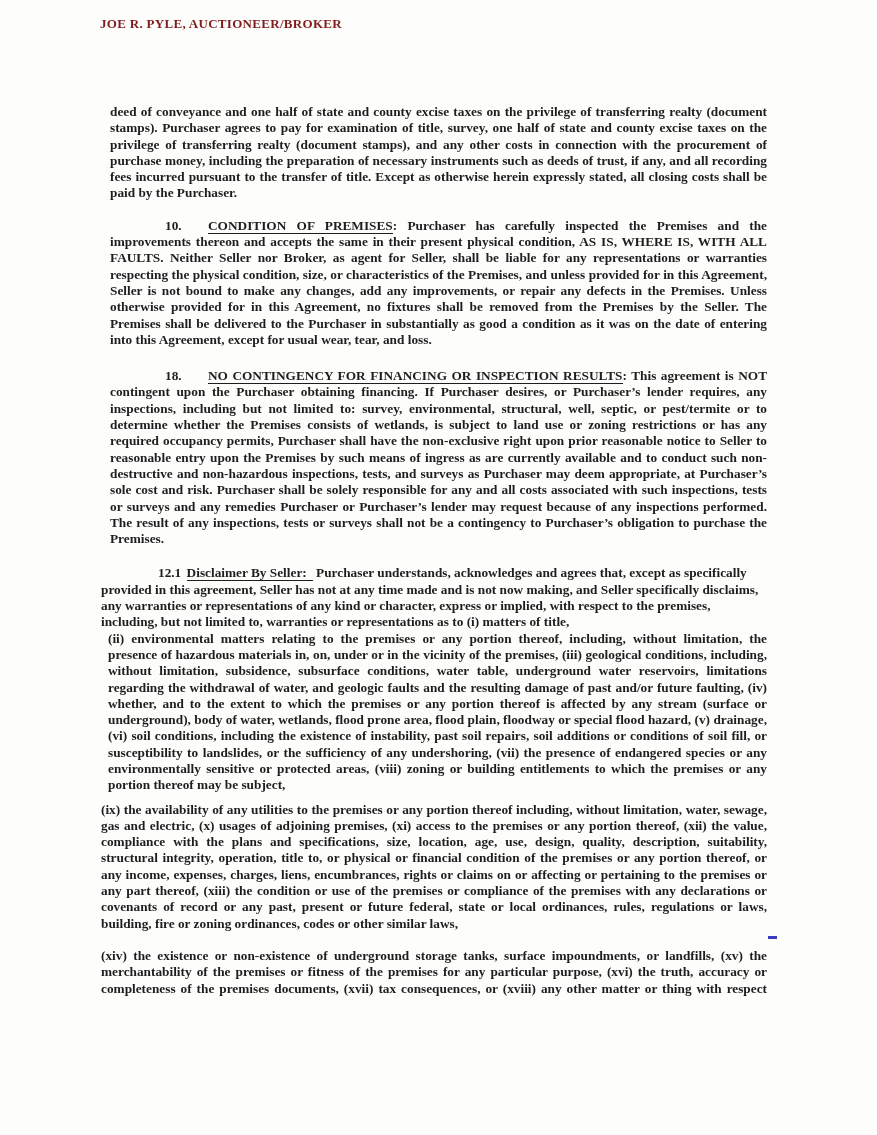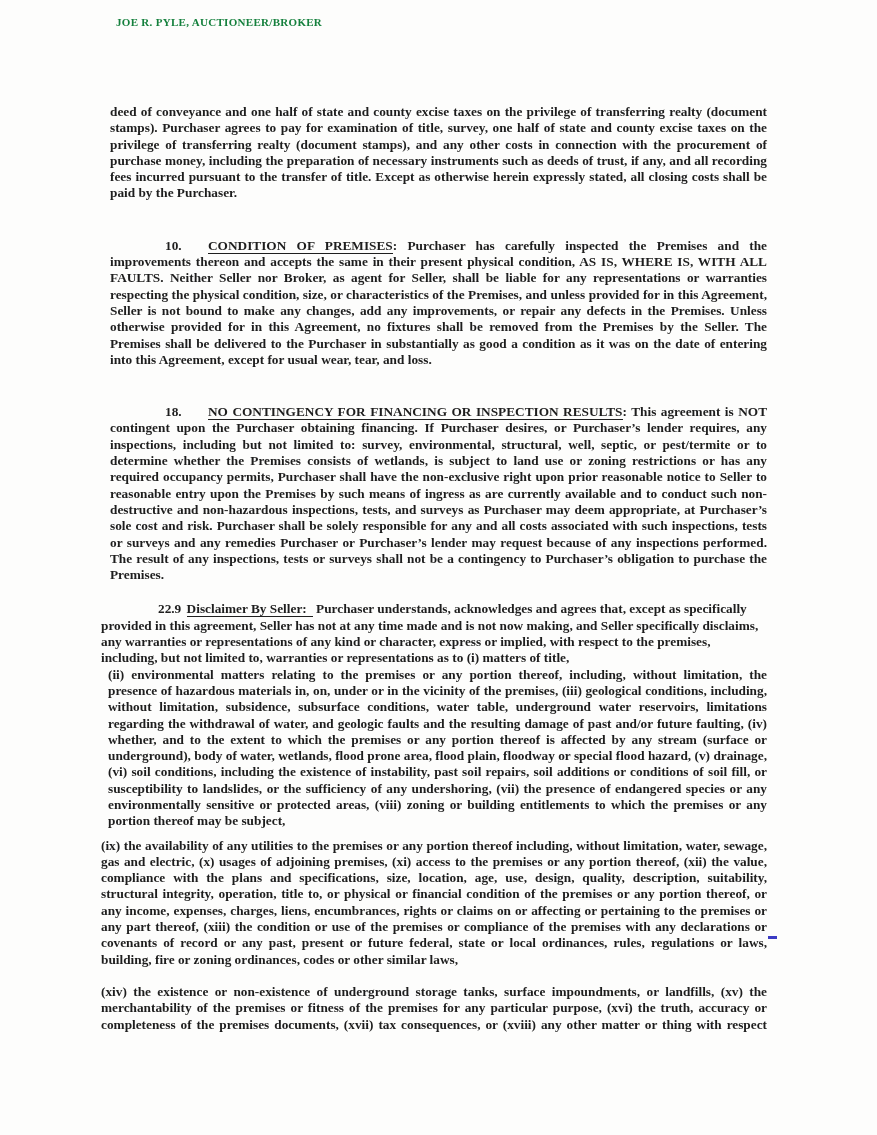--- a/index.html
+++ b/index.html
@@ -9,41 +9,41 @@
     font-family: "Liberation Serif", "DejaVu Serif", serif;
     position: relative;
     overflow: hidden;
   }
   .page {
     position: absolute; inset: 0;
     background: #fdfdfc;
     color: #1e1e1e;
   }
   .hdr {
-    position: absolute; left: 116px; top: 16px;
-    font-size: 11px; font-weight: bold; letter-spacing: 0.3px;
-    color: #15803d;
+    position: absolute; left: 100px; top: 16px;
+    font-size: 13px; font-weight: bold; letter-spacing: 0.3px;
+    color: #7f1d1d;
   }
   .doc {
     position: absolute; left: 101px; top: 104px; width: 666px; font-weight: bold;
   }
   .para {
     margin: 0;
     font-size: 13.3px; line-height: 16.3px;
     text-align: justify;
     color: #1e1e1e;
   }
   .pl9 { padding-left: 9px; }
   .pl7 { padding-left: 7px; }
   .mt16 { margin-top: 16px; }
   .mt20 { margin-top: 20px; }
   .mt40 { margin-top: 40px; }
   .mt18 { margin-top: 18px; }
   .mt8  { margin-top: 8px; }
-  .indent55 { text-indent: 55px; margin-top: 36px; }
+  .indent55 { text-indent: 55px; }
   .indent57 { text-indent: 57px; }
   .left-align { text-align: left; }
   .last-just { text-align-last: justify; margin-top: 16px; }
   .secnum { display: inline-block; width: 43px; text-indent: 0; }
   .uhead { border-bottom: 1px solid #1e1e1e; }
   .uhead2 { border-bottom: 1px solid #1e1e1e; padding-right: 6px; }
   .num12 { margin-right: 2px; }
   .mark {
     position: absolute; left: 768px; top: 936px;
     width: 9px; height: 3px; background: #3b3bc4;
@@ -76,21 +76,21 @@
 
     <p class="para pl9">deed of conveyance and one half of state and county excise taxes on the privilege of transferring realty (document stamps). Purchaser agrees to pay for examination of title, survey, one half of state and county excise taxes on the privilege of transferring realty (document stamps), and any other costs in connection with the procurement of purchase money, including the preparation of necessary instruments such as deeds of trust, if any, and all recording fees incurred pursuant to the transfer of title. Except as otherwise herein expressly stated, all closing costs shall be paid by the Purchaser.</p>
 
     <p class="para pl9 mt16 indent55"><span class="secnum">10.</span><span class="uhead">CONDITION OF PREMISES</span><span>:</span>
       <span>Purchaser has carefully inspected the Premises and the improvements thereon and accepts the same in their present physical condition, AS IS, WHERE IS, WITH ALL FAULTS. Neither Seller nor Broker, as agent for Seller, shall be liable for any representations or warranties respecting the physical condition, size, or characteristics of the Premises, and unless provided for in this Agreement, Seller is not bound to make any changes, add any improvements, or repair any defects in the Premises. Unless otherwise provided for in this Agreement, no fixtures shall be removed from the Premises by the Seller.  The Premises shall be delivered to the Purchaser in substantially as good a condition as it was on the date of entering into this Agreement, except for usual wear, tear, and loss.</span></p>
 
     <p class="para pl9 mt20 indent55"><span class="secnum">18.</span><span class="uhead">NO CONTINGENCY FOR FINANCING OR INSPECTION RESULTS</span><span>:</span>
       <span>This agreement is NOT contingent upon the Purchaser obtaining financing. If Purchaser desires, or Purchaser’s lender requires, any inspections, including but not limited to: survey, environmental, structural, well, septic, or pest/termite or to determine whether the Premises consists of wetlands, is subject to land use or zoning restrictions or has any required occupancy permits, Purchaser shall have the non-exclusive right upon prior reasonable notice to Seller to reasonable entry upon the Premises by such means of ingress as are currently available and to conduct such non-destructive and non-hazardous inspections, tests, and surveys as Purchaser may deem appropriate, at Purchaser’s sole cost and risk. Purchaser shall be solely responsible for any and all costs associated with such inspections, tests or surveys and any remedies Purchaser or Purchaser’s lender may request because of any inspections performed. The result of any inspections, tests or surveys shall not be a contingency to Purchaser’s obligation to purchase the Premises.</span></p>
 
 
-    <p class="para mt18 indent57 left-align"><span class="num12">22.9</span>
+    <p class="para mt18 indent57 left-align"><span class="num12">12.1</span>
       <span class="uhead2">Disclaimer By Seller:</span>
       <span>Purchaser understands, acknowledges and agrees that, except as specifically provided in this agreement, Seller has not at any time made and is not now making, and Seller specifically disclaims, any warranties or representations of any kind or character, express or implied, with respect to the premises, including, but not limited to, warranties or representations as to (i) matters of title,</span></p>
 
     <p class="para pl7">(ii) environmental matters relating to the premises or any portion thereof, including, without limitation, the presence of hazardous materials in, on, under or in the vicinity of the premises, (iii) geological conditions, including, without limitation, subsidence, subsurface conditions, water table, underground water reservoirs, limitations regarding the withdrawal of water, and geologic faults and the resulting damage of past and/or future faulting, (iv) whether, and to the extent to which the premises or any portion thereof is affected by any stream (surface or underground), body of water, wetlands, flood prone area, flood plain, floodway or special flood hazard, (v) drainage, (vi) soil conditions, including the existence of instability, past soil repairs, soil additions or conditions of soil fill, or susceptibility to landslides, or the sufficiency of any undershoring, (vii) the presence of endangered species or any environmentally sensitive or protected areas, (viii) zoning or building entitlements to which the premises or any portion thereof may be subject,</p>
 
     <p class="para mt8">(ix) the availability of any utilities to the premises or any portion thereof including, without limitation, water, sewage, gas and electric, (x) usages of adjoining premises,  (xi) access to the premises or any portion thereof, (xii) the value, compliance with the plans and specifications, size, location, age, use, design, quality, description, suitability, structural integrity, operation, title to, or physical or financial condition of the premises or any portion thereof, or any income, expenses, charges, liens, encumbrances, rights or claims on or affecting or pertaining to the premises or any part thereof, (xiii) the condition or use of the premises or compliance of the premises with any declarations or covenants of record or any past, present or future federal, state or local ordinances, rules, regulations or laws, building, fire or zoning ordinances, codes or other similar laws,</p>
 
     <p class="para last-just">(xiv) the existence or non-existence of underground storage tanks, surface impoundments, or landfills, (xv) the merchantability of the premises or fitness of the premises for any particular purpose, (xvi) the truth, accuracy or completeness of the premises documents, (xvii) tax consequences, or (xviii) any other matter or thing with respect</p>
 
   </div>

